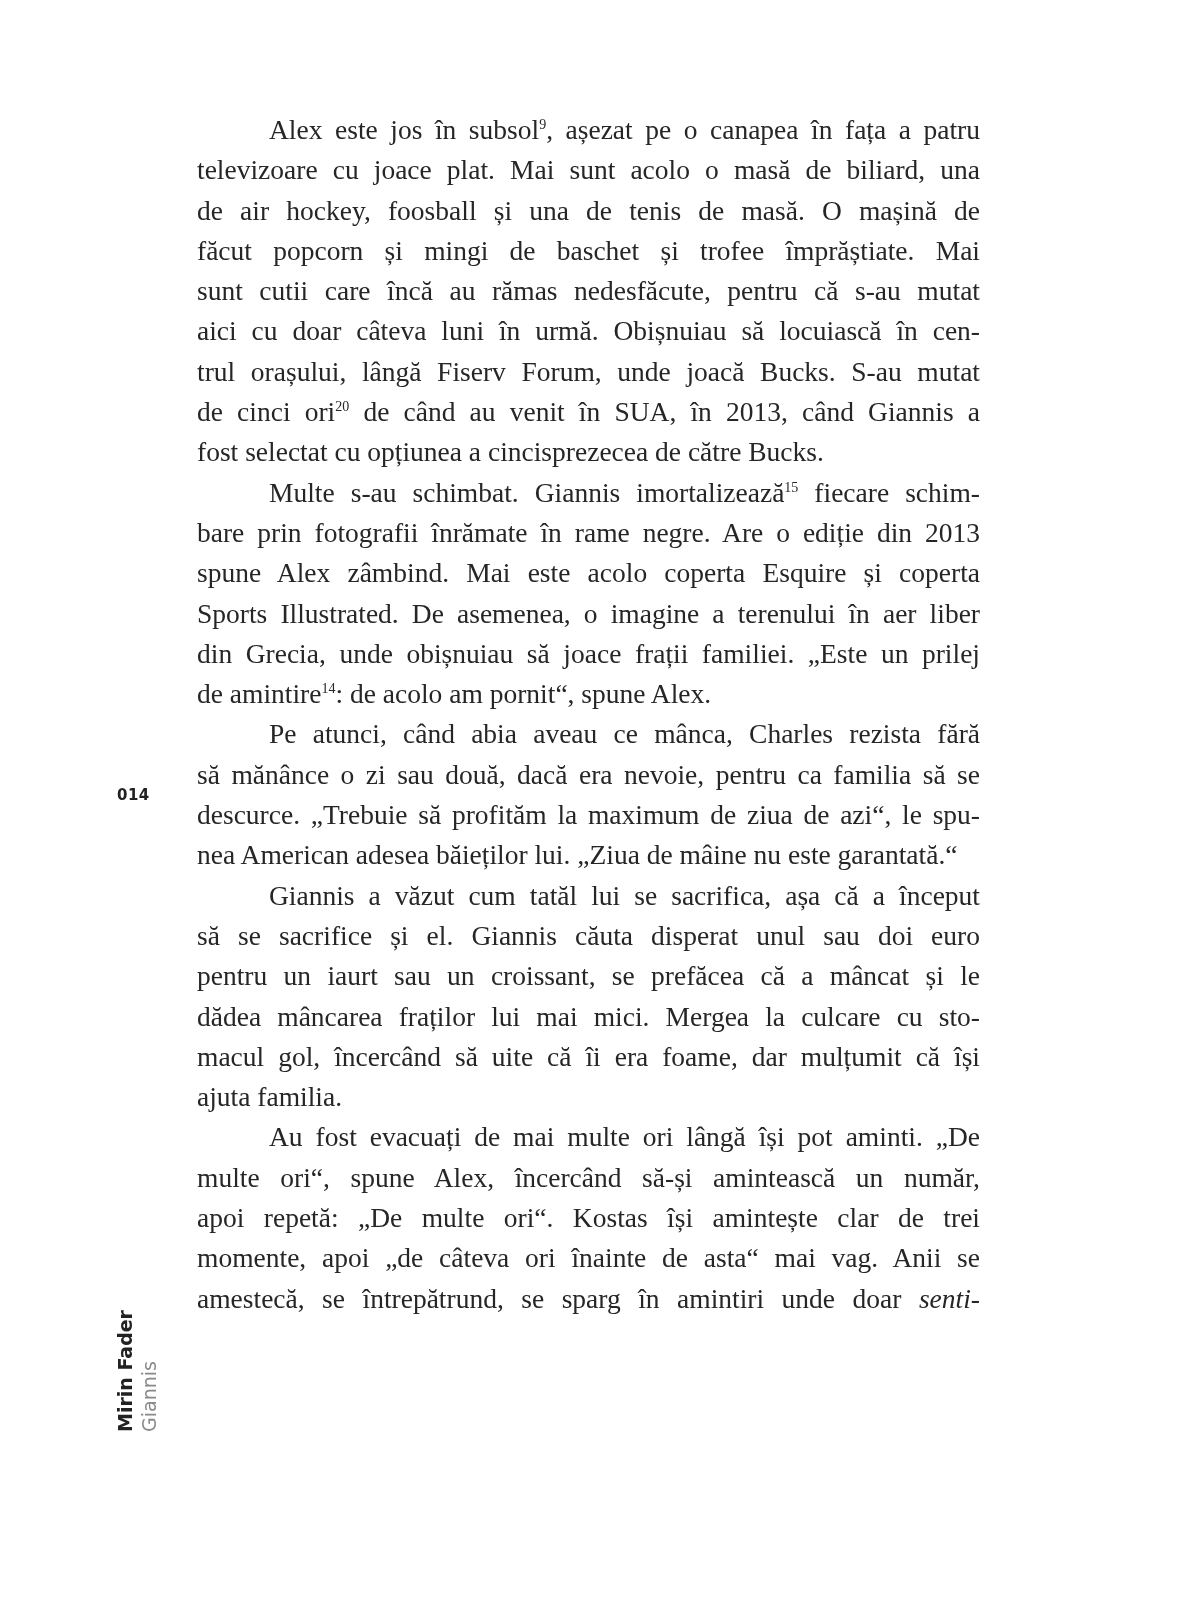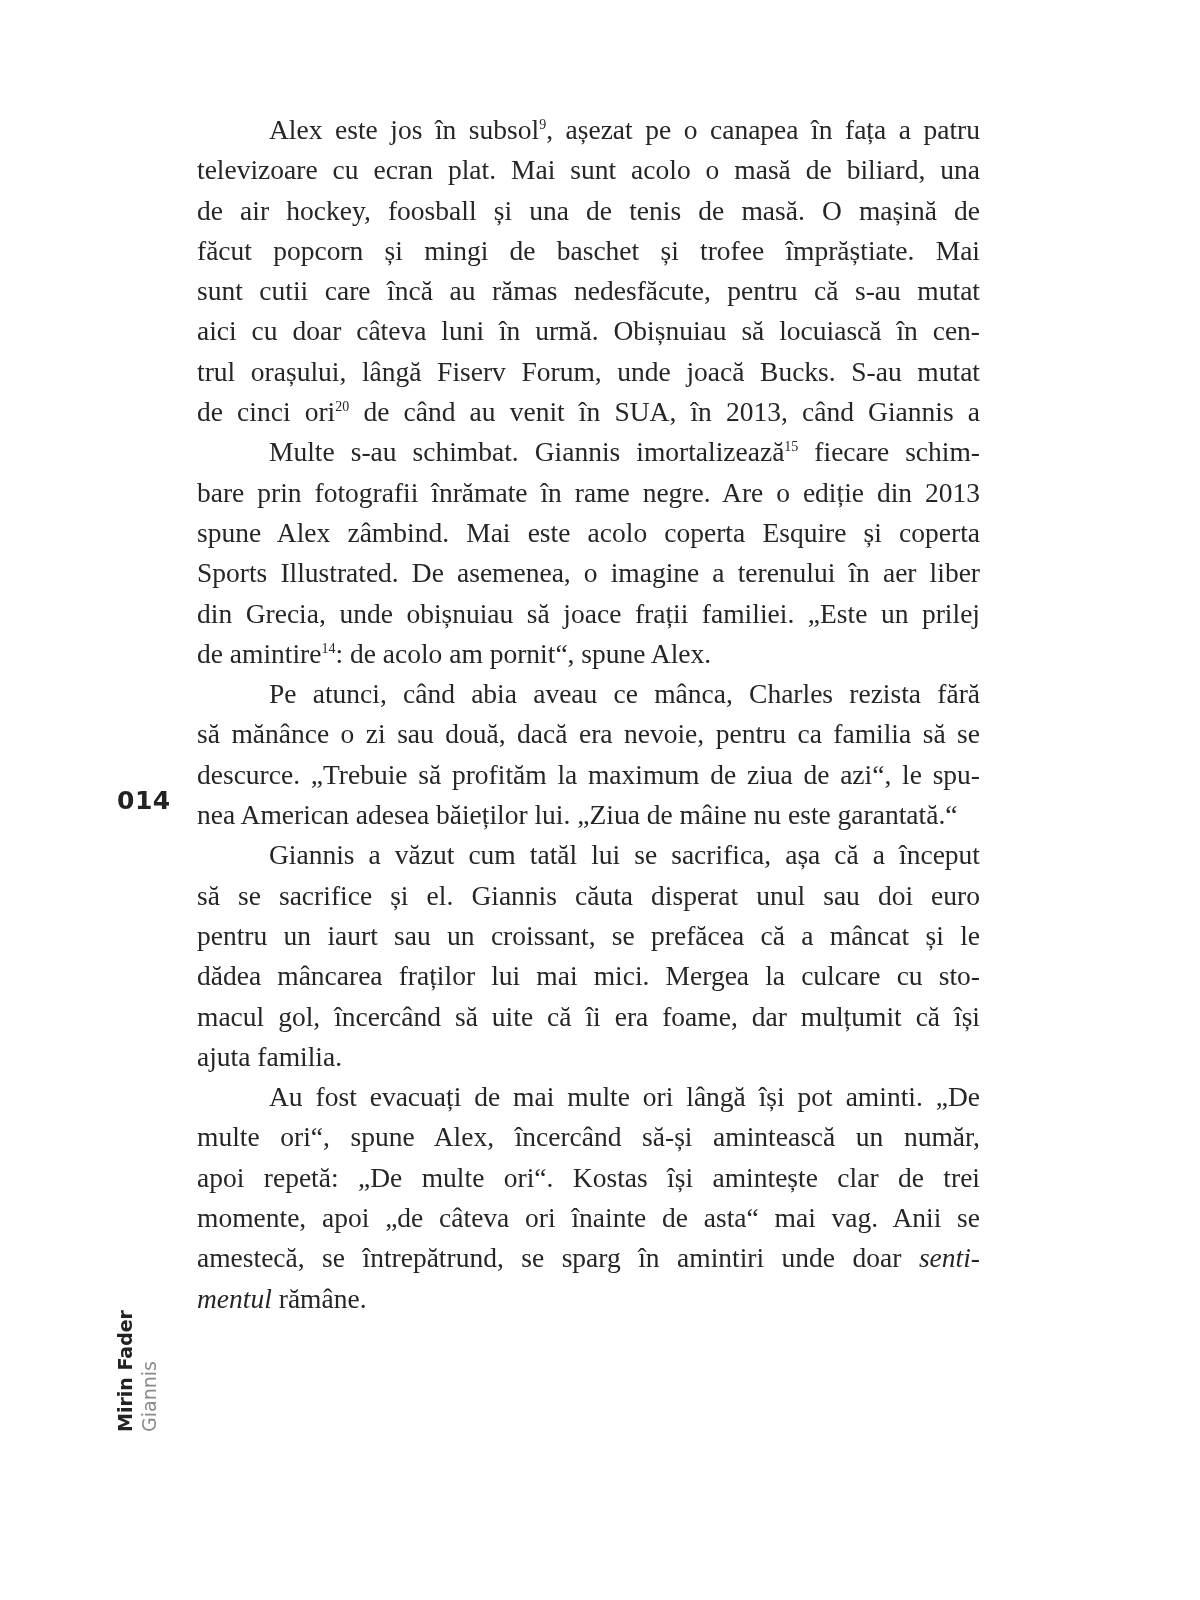--- a/index.html
+++ b/index.html
@@ -50,21 +50,21 @@
     }
     .line em {
       font-style: italic;
     }
     .page-number {
       position: absolute;
       left: 117px;
       top: 786px;
       font-family: "DejaVu Sans", "Liberation Sans", sans-serif;
       font-weight: bold;
-      font-size: 25px;
+      font-size: 15px;
       color: #222222;
       letter-spacing: 0.5px;
     }
     .running-footer {
       position: absolute;
       left: 113px;
       top: 1432px;
       transform-origin: 0 0;
       transform: rotate(-90deg);
       white-space: nowrap;
@@ -83,27 +83,28 @@
       font-weight: normal;
     }
   </style>
 </head>
 <body>
 
 <div class="page">
   <div class="text-block" id="text-block">
       <div>
         <span class="line indent"><span>Alex este jos în subsol</span><sup>9</sup><span>, așezat pe o canapea în fața a patru</span></span>
-        <span class="line"><span>televizoare cu ecran plat. Mai sunt acolo o masă de biliard, una</span></span>
+        <span class="line"><span>televizoare cu joace plat. Mai sunt acolo o masă de biliard, una</span></span>
         <span class="line"><span>de air hockey, foosball și una de tenis de masă. O mașină de</span></span>
         <span class="line"><span>făcut popcorn și mingi de baschet și trofee împrăștiate. Mai</span></span>
         <span class="line"><span>sunt cutii care încă au rămas nedesfăcute, pentru că s-au mutat</span></span>
         <span class="line"><span>aici cu doar câteva luni în urmă. Obișnuiau să locuiască în cen-</span></span>
         <span class="line"><span>trul orașului, lângă Fiserv Forum, unde joacă Bucks. S-au mutat</span></span>
         <span class="line"><span>de cinci ori</span><sup>20</sup><span> de când au venit în SUA, în 2013, când Giannis a</span></span>
+        <span class="line last"><span>fost selectat cu opțiunea a cincisprezecea de către Bucks.</span></span>
       </div>
       <div>
         <span class="line indent"><span>Multe s-au schimbat. Giannis imortalizează</span><sup>15</sup><span> fiecare schim-</span></span>
         <span class="line"><span>bare prin fotografii înrămate în rame negre. Are o ediție din 2013</span></span>
         <span class="line"><span>spune Alex zâmbind. Mai este acolo coperta Esquire și coperta</span></span>
         <span class="line"><span>Sports Illustrated. De asemenea, o imagine a terenului în aer liber</span></span>
         <span class="line"><span>din Grecia, unde obișnuiau să joace frații familiei. „Este un prilej</span></span>
         <span class="line last"><span>de amintire</span><sup>14</sup><span>: de acolo am pornit“, spune Alex.</span></span>
       </div>
       <div>
@@ -119,21 +120,20 @@
         <span class="line"><span>dădea mâncarea fraților lui mai mici. Mergea la culcare cu sto-</span></span>
         <span class="line"><span>macul gol, încercând să uite că îi era foame, dar mulțumit că își</span></span>
         <span class="line last"><span>ajuta familia.</span></span>
       </div>
       <div>
         <span class="line indent"><span>Au fost evacuați de mai multe ori lângă își pot aminti. „De</span></span>
         <span class="line"><span>multe ori“, spune Alex, încercând să-și amintească un număr,</span></span>
         <span class="line"><span>apoi repetă: „De multe ori“. Kostas își amintește clar de trei</span></span>
         <span class="line"><span>momente, apoi „de câteva ori înainte de asta“ mai vag. Anii se</span></span>
         <span class="line"><span>amestecă, se întrepătrund, se sparg în amintiri unde doar </span><em>senti-</em></span>
-        <span class="line last"><em>mentul</em><span> rămâne.</span></span>
       </div>
     </div>
 
   <div class="page-number">014</div>
 
   <div class="running-footer">
     <span class="author">Mirin Fader</span>
     <span class="book">Giannis</span>
   </div>
 </div>

